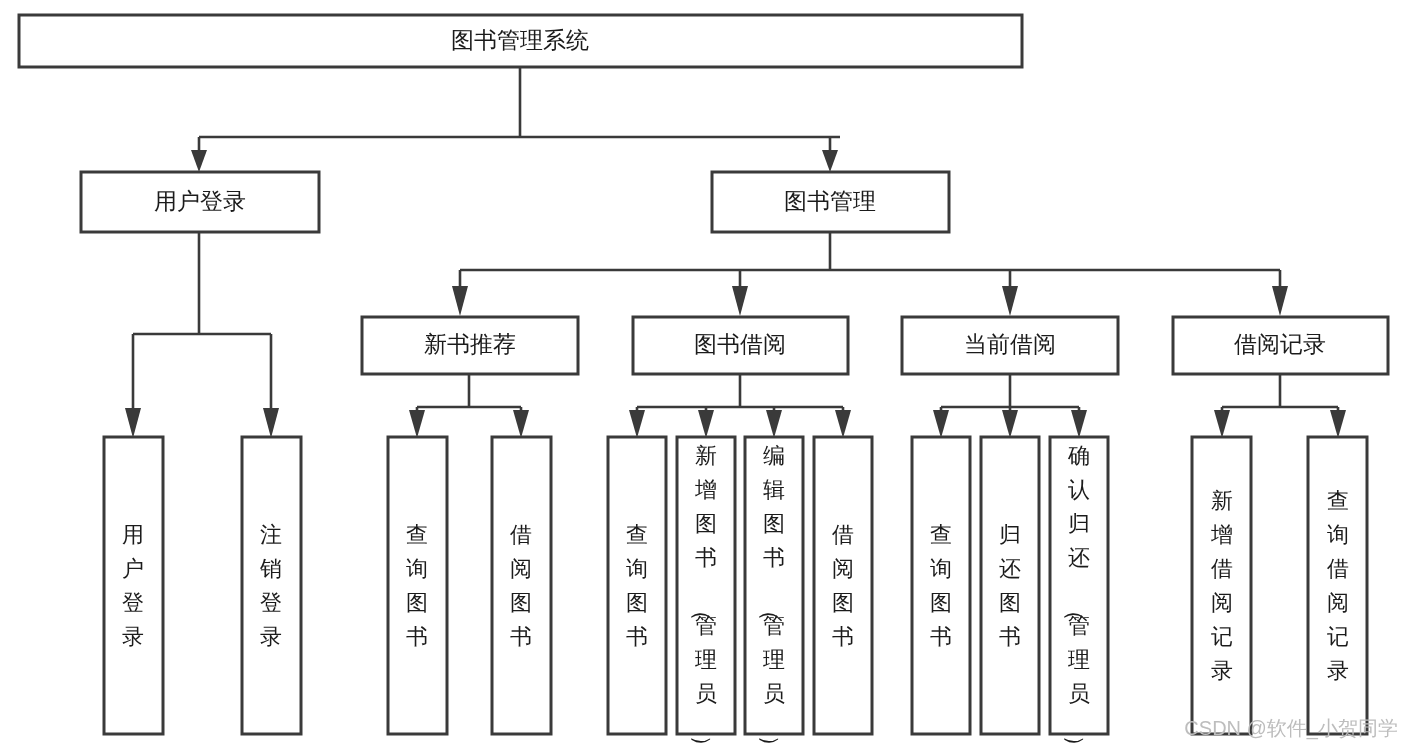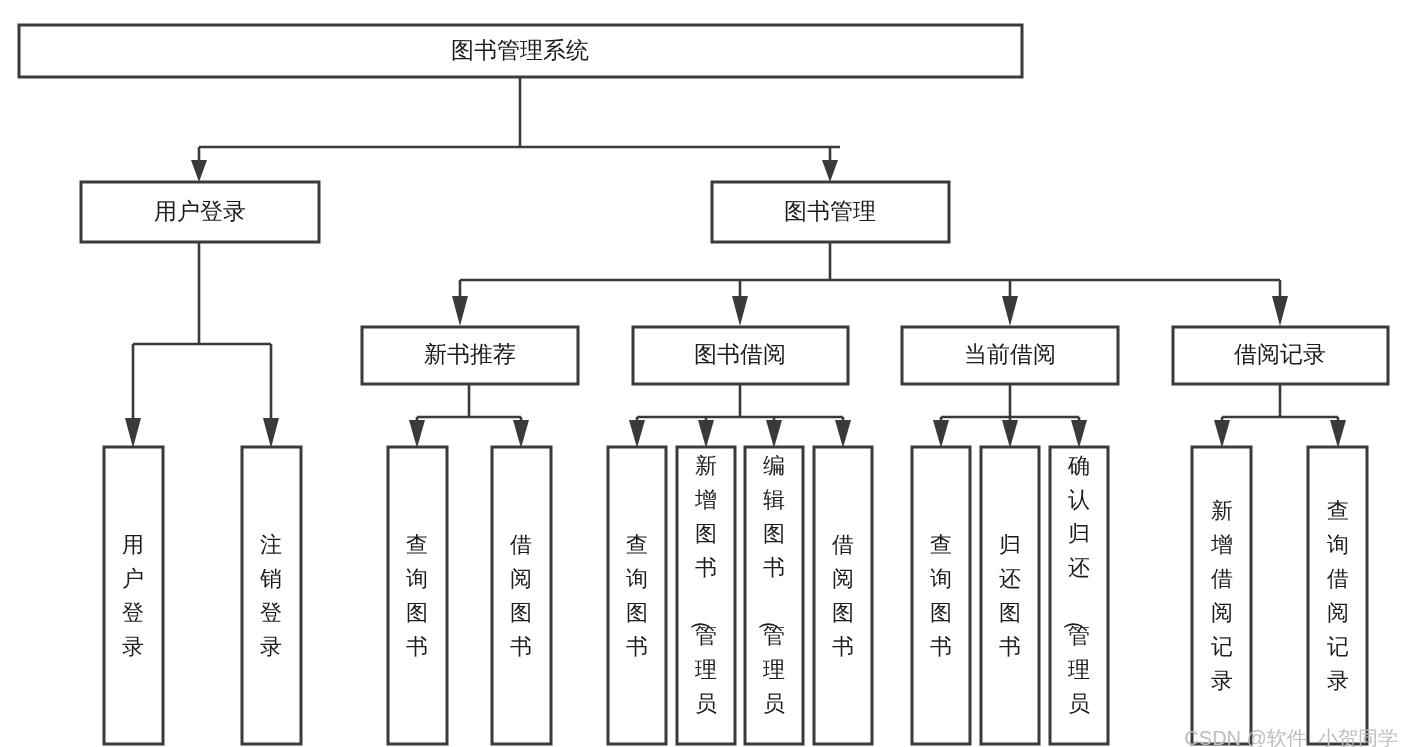--- a/index.html
+++ b/index.html
@@ -11,21 +11,21 @@
   body {
     width: 1405px;
     height: 747px;
     font-family: "Liberation Sans", "DejaVu Sans", sans-serif;
     overflow: hidden;
     position: relative;
   }
   #diagram-root {
     position: absolute;
     left: 0;
-    top: 10px;
+    top: 0;
     width: 1405px;
     height: 539px;
   }
   svg.diagram-canvas {
     display: block;
     width: 1405px;
     height: 747px;
   }
   .node-box {
     fill: #ffffff;

